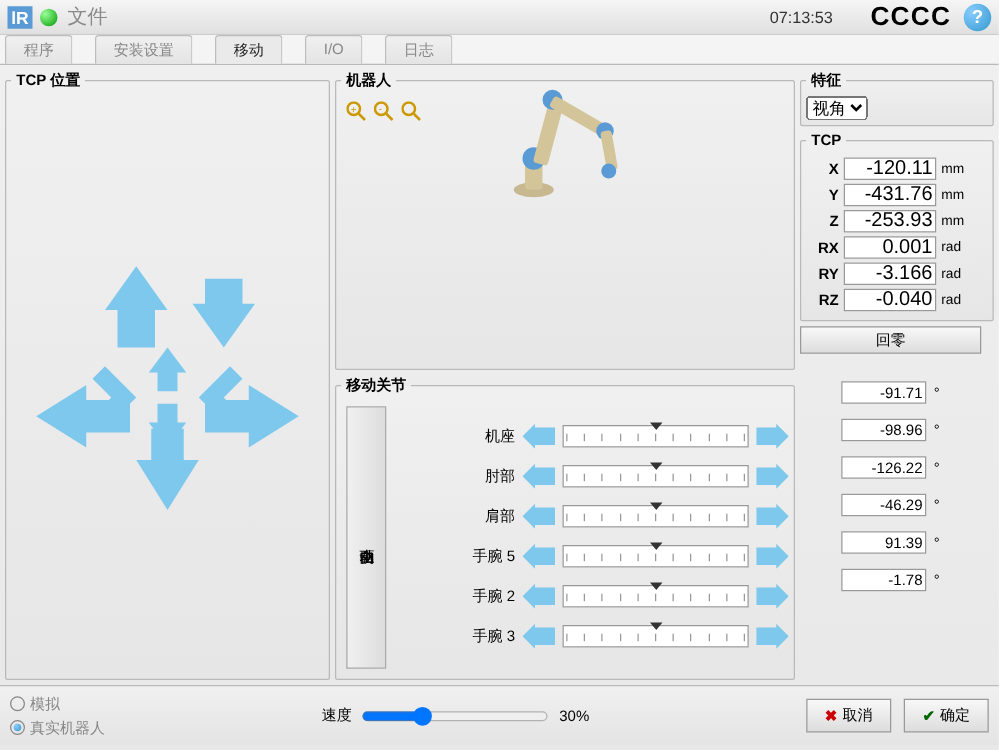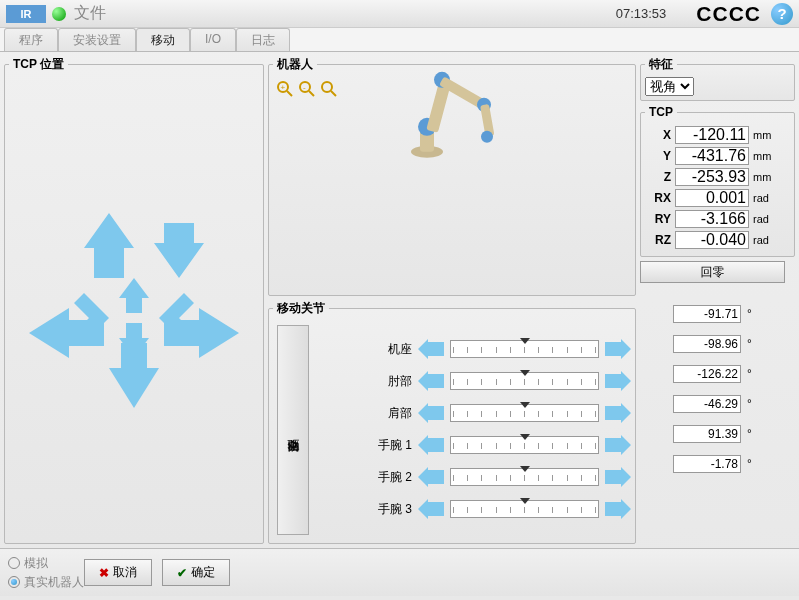--- a/index.html
+++ b/index.html
@@ -1,26 +1,26 @@
 <!DOCTYPE html>
 <html><head>
 <meta charset="utf-8">
 <style>
 * { box-sizing: border-box; margin: 0; padding: 0; font-family: "Microsoft YaHei", Arial, sans-serif; }
 body { width: 799px; height: 600px; background: linear-gradient(#f0f0f0, #e8e8e8); overflow: hidden; font-size: 12px; }
 .toolbar { height: 28px; background: linear-gradient(#f5f5f5, #e0e0e0); display: flex; align-items: center; padding: 0 6px; border-bottom: 1px solid #ccc; }
-.logo { width: 40px; height: 18px; background: #5b9bd5; color: #fff; font-weight: bold; text-align: center; font-size: 11px; margin-right: 6px; display:flex;align-items:center;justify-content:center;}
+.logo { width: 20px; height: 18px; background: #5b9bd5; color: #fff; font-weight: bold; text-align: center; font-size: 14px; margin-right: 6px; display:flex;align-items:center;justify-content:center;}
 .status-dot { width: 14px; height: 14px; border-radius: 50%; background: radial-gradient(circle at 30% 30%, #9f9, #090); margin-right: 8px; }
 .file-label { color: #888; font-size: 16px; }
 .toolbar-spacer { flex: 1; }
 .clock { font-size: 13px; margin-right: 30px; color:#333;}
 .cccc { font-size: 21px; font-weight: bold; letter-spacing: 1px; margin-right: 10px; }
 .help { width: 22px; height: 22px; border-radius: 50%; background: radial-gradient(circle at 30% 30%, #8cf, #39c); color: #fff; font-weight: bold; text-align: center; line-height: 22px; font-size: 15px; cursor: pointer; }
 .tabbar { display: flex; height: 24px; background: #f4f4f4; border-bottom: 1px solid #b9b9b9; padding-left: 4px; }
-.tab { padding: 3px 14px; font-size: 12px; color: #888; border: 1px solid #bdbdbd; border-bottom: none; background: linear-gradient(#f0f0f0,#e4e4e4); margin-right: 0; border-radius: 3px 3px 0 0; cursor: pointer; }
+.tab { padding: 3px 14px; font-size: 12px; color: #888; border: 1px solid #bdbdbd; border-bottom: none; background: linear-gradient(#f0f0f0,#e4e4e4); margin-right: 18px; border-radius: 3px 3px 0 0; cursor: pointer; }
 .tab.active { color: #222; background: #eaeaea; font-weight: 500; font-family: Liberation Serif, serif; }
 .main { display: flex; height: 496px; padding: 4px; gap: 4px; }
 .col-left { width: 260px; display: flex; flex-direction: column; gap: 10px; }
 .col-mid { flex: 1; display: flex; flex-direction: column; gap: 4px; }
 .col-right { width: 155px; display: flex; flex-direction: column; gap: 4px; }
 fieldset { border: 1px solid #b9b9b9; border-radius: 2px; padding: 4px; background: linear-gradient(#f0f0f0,#e6e6e6); }
 legend { font-size: 12px; font-weight: bold; padding: 0 4px; }
 .tcp-pos-box { flex: 1; }
 .arrow-pad { width: 100%; height: 100%; display: flex; align-items: center; justify-content: center; }
 .arrow-svg { width: 240px; height: 220px; }
@@ -221,21 +221,21 @@
                   <span></span>
                   <span></span>
                   <span></span>
                 </div>
               </div>
     <span class="j-arrow"><svg width="26" height="20">
                   <polygon fill="#7ec8ed" points="0,3 0,17 16,17 16,20 26,10 16,0 16,3"></polygon>
                 </svg></span>
             </div>
             <div class="joint-row">
-    <span class="joint-label">手腕 1</span>
+    <span class="joint-label">手腕 5</span>
     <span class="j-arrow"><svg width="26" height="20">
                   <polygon fill="#7ec8ed" points="26,3 26,17 10,17 10,20 0,10 10,0 10,3"></polygon>
                 </svg></span>
     <div class="j-slider">
                 <div class="j-ticks">
                   <span></span>
                   <span></span>
                   <span></span>
                   <span></span>
                   <span></span>
@@ -383,20 +383,25 @@
   <div class="sim-group">
     <div class="radio-row">
       <span class="radio"></span>
         <span>模拟</span>
     </div>
     <div class="radio-row">
       <span class="radio checked"></span>
         <span>真实机器人</span>
     </div>
   </div>
+  <div class="speed-area">
+    <span>速度</span>
+    <input type="range" class="speed-slider" min="0" max="100" value="30" style="">
+    <span>30%</span>
+  </div>
   <div class="btn-group">
     <button class="btn">
         <span class="x-icon">✖</span>
         <span>取消</span>
       </button>
     <button class="btn">
         <span class="check-icon">✔</span>
         <span>确定</span>
       </button>
   </div>

